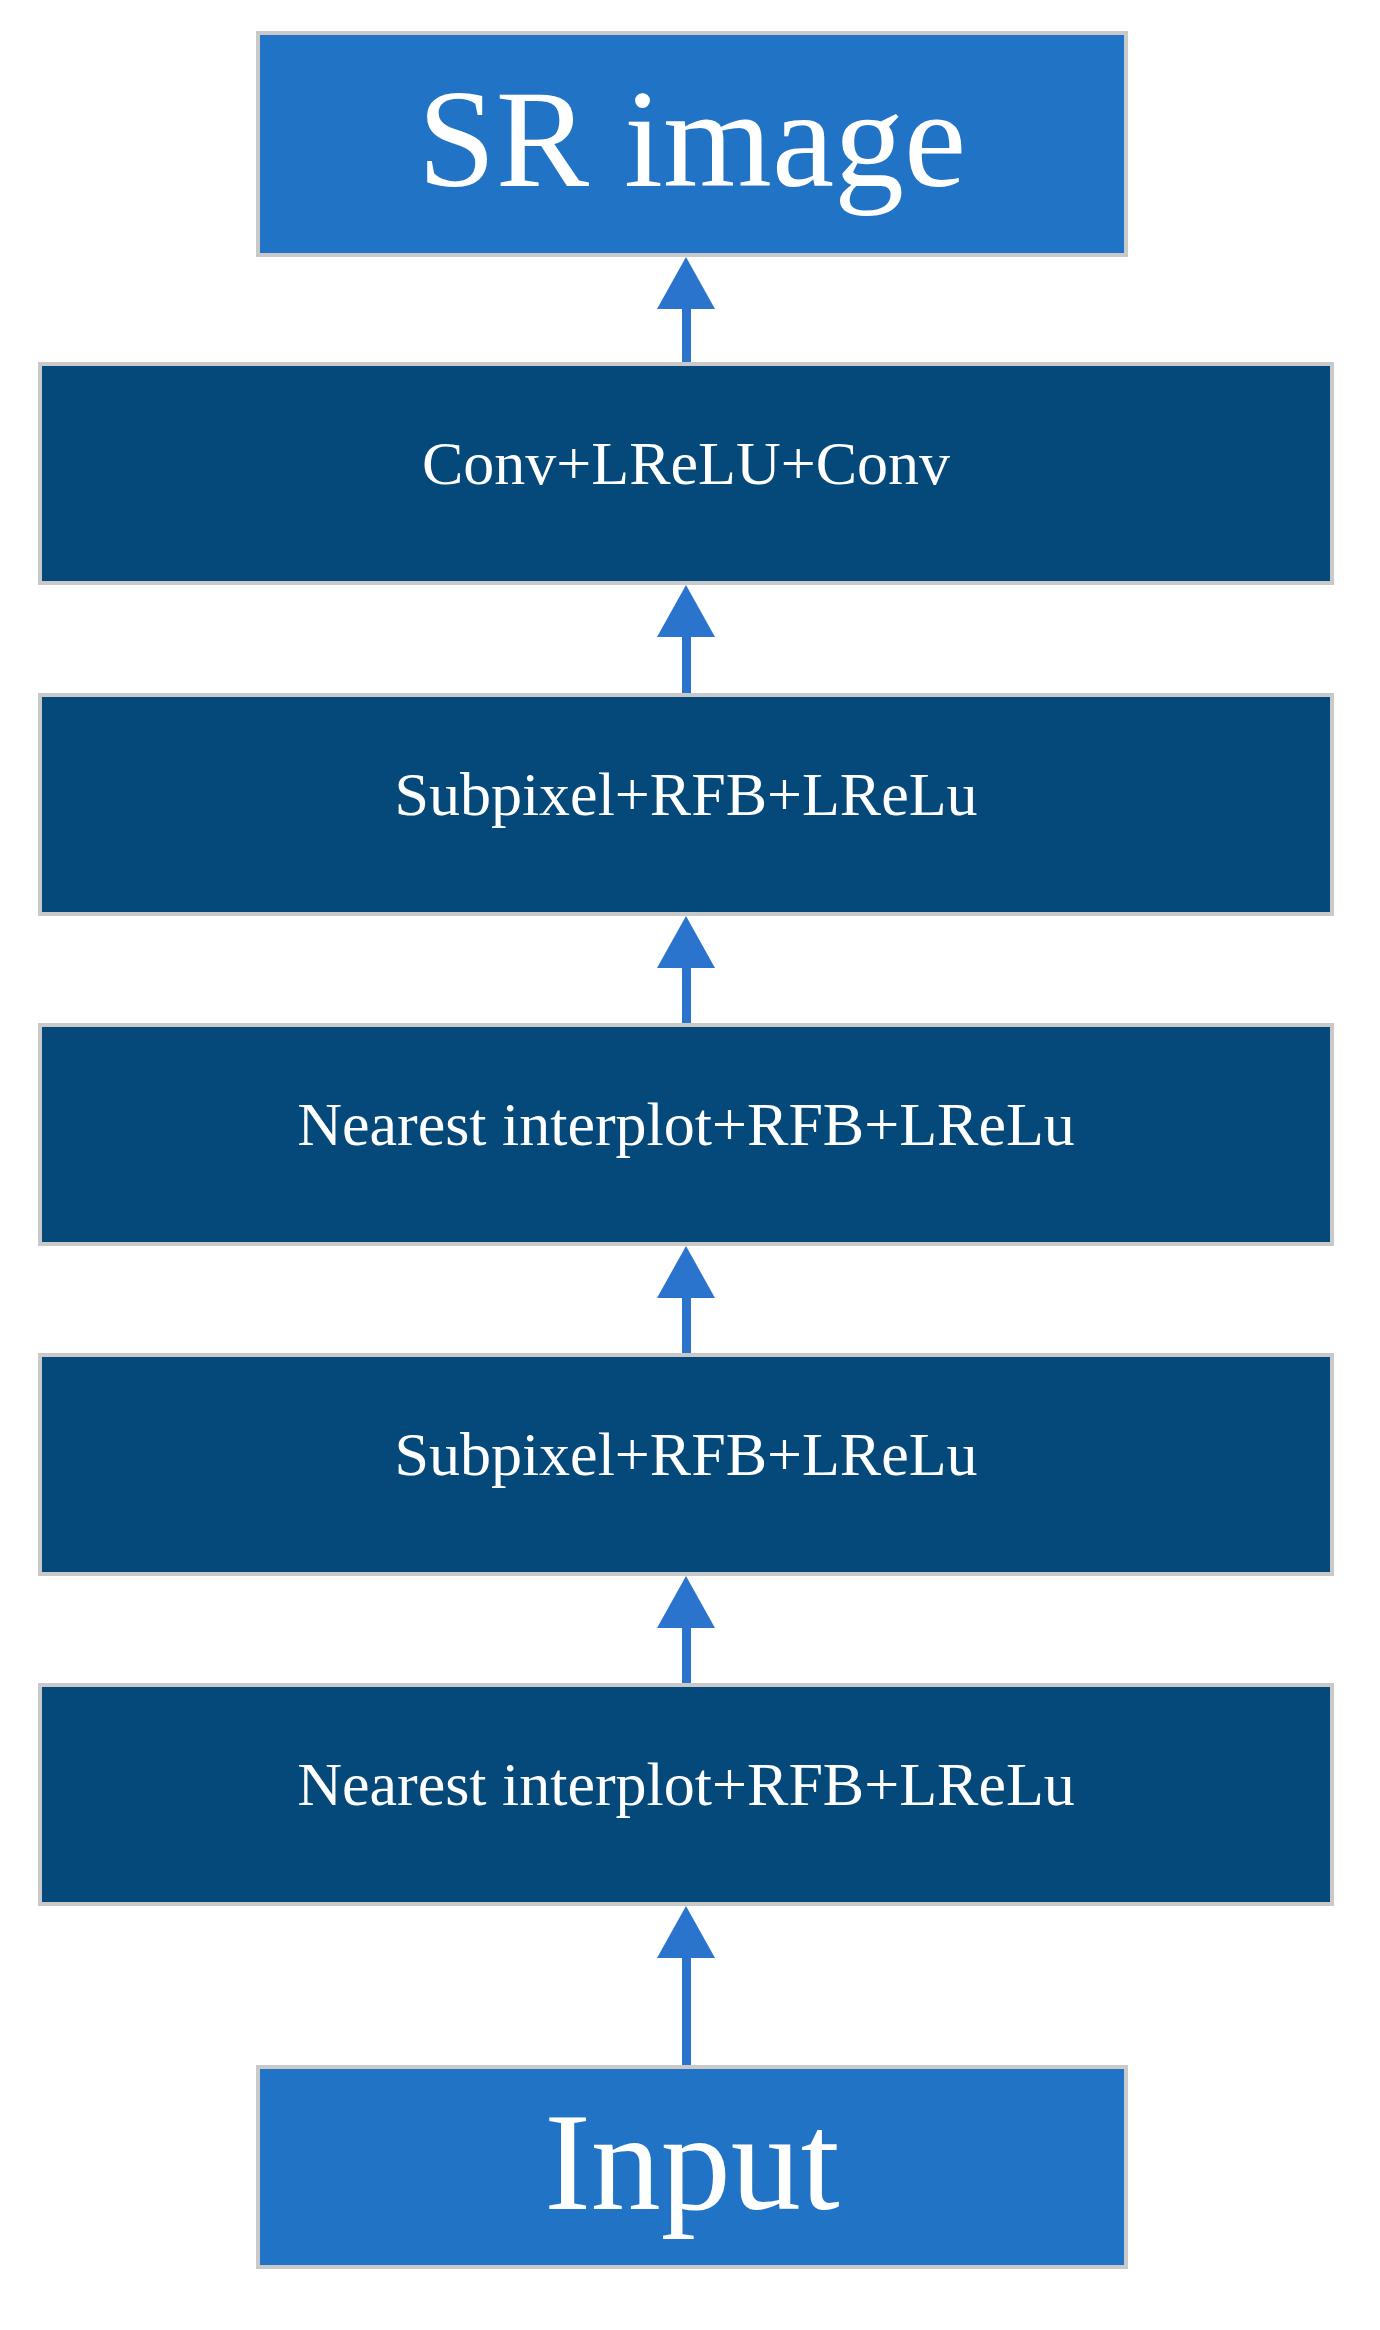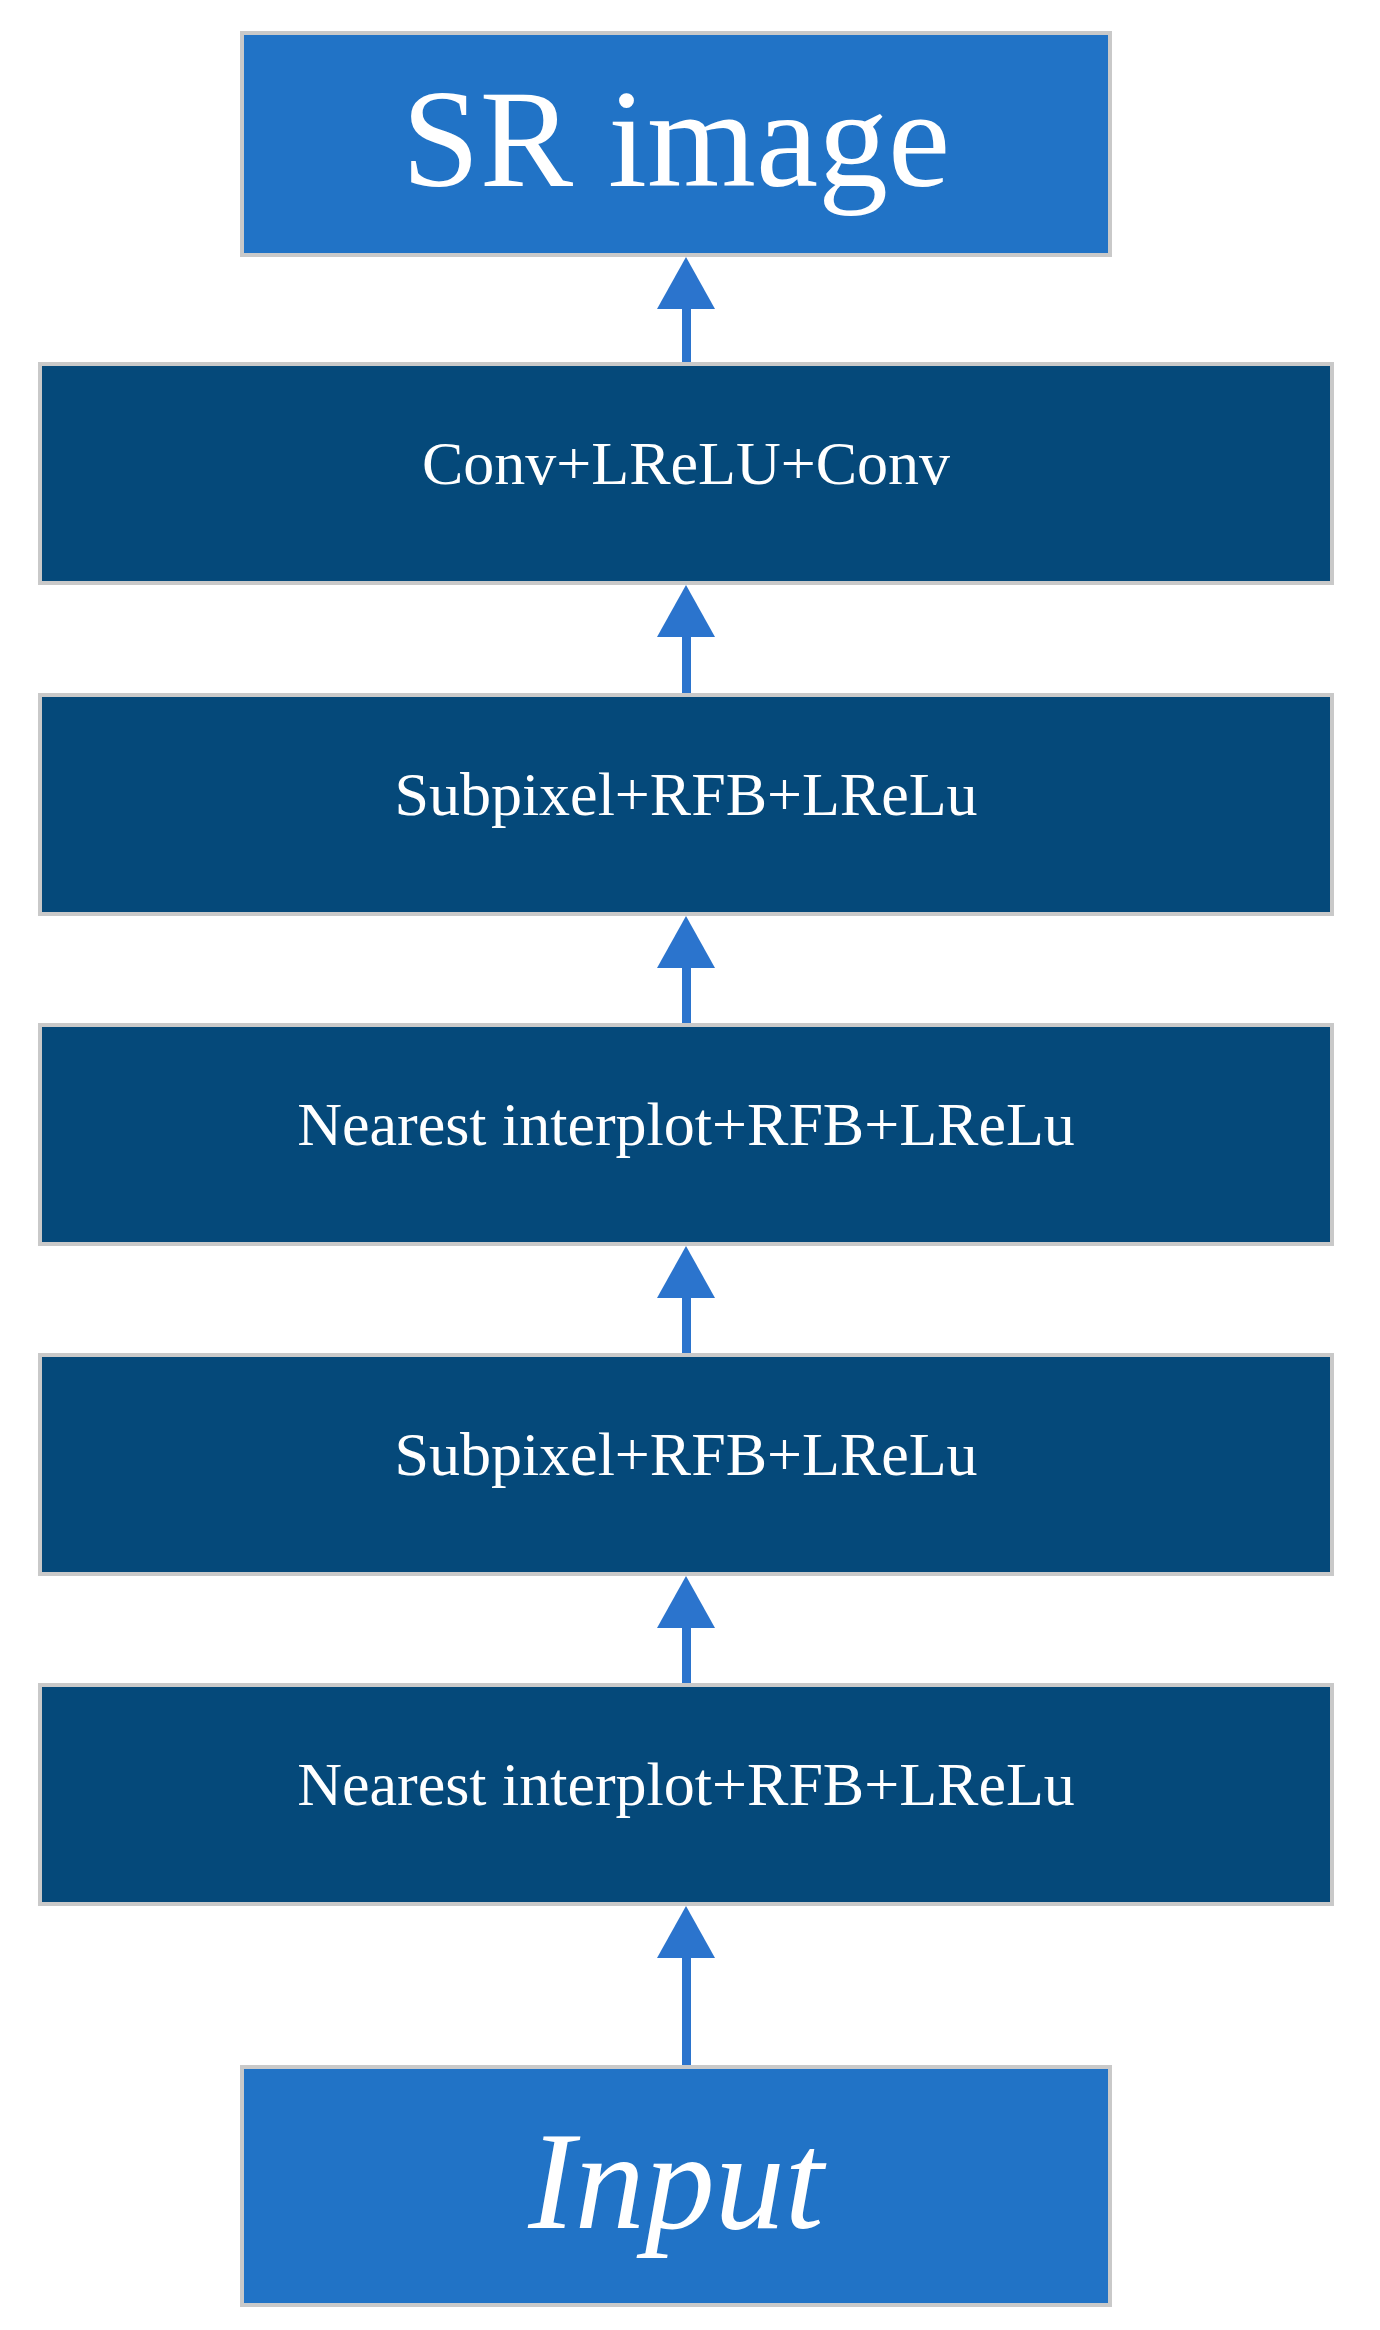--- a/index.html
+++ b/index.html
@@ -26,21 +26,21 @@
     display:flex;
     align-items:center;
     justify-content:center;
     color:var(--text);
     white-space:nowrap;
     text-align:center;
   }
   .node.io{
     background:var(--io-fill);
     font-size:140px;
-    left:240px;
+    left:256px;
     width:872px;
   }
   .node.layer{
     background:var(--layer-fill);
     font-size:62px;
     left:38px;
     width:1296px;
     height:223px;
   }
   .node.layer .label{transform:translateY(-10px);}
@@ -117,17 +117,17 @@
 
   <div class="node layer" style="top:1683px;">
     <span class="label">Nearest interplot+RFB+LReLu</span>
   </div>
 
   <div class="arrow" style="top:1906px;height:159px;">
     <div class="head"></div>
     <div class="stem"></div>
   </div>
 
-  <div class="node io" style="top:2065px;height:242px;font-style:italic;">
+  <div class="node io" style="top:2065px;height:204px;">
     <span class="label">Input</span>
   </div>
 
 </div>
 
 </body></html>

